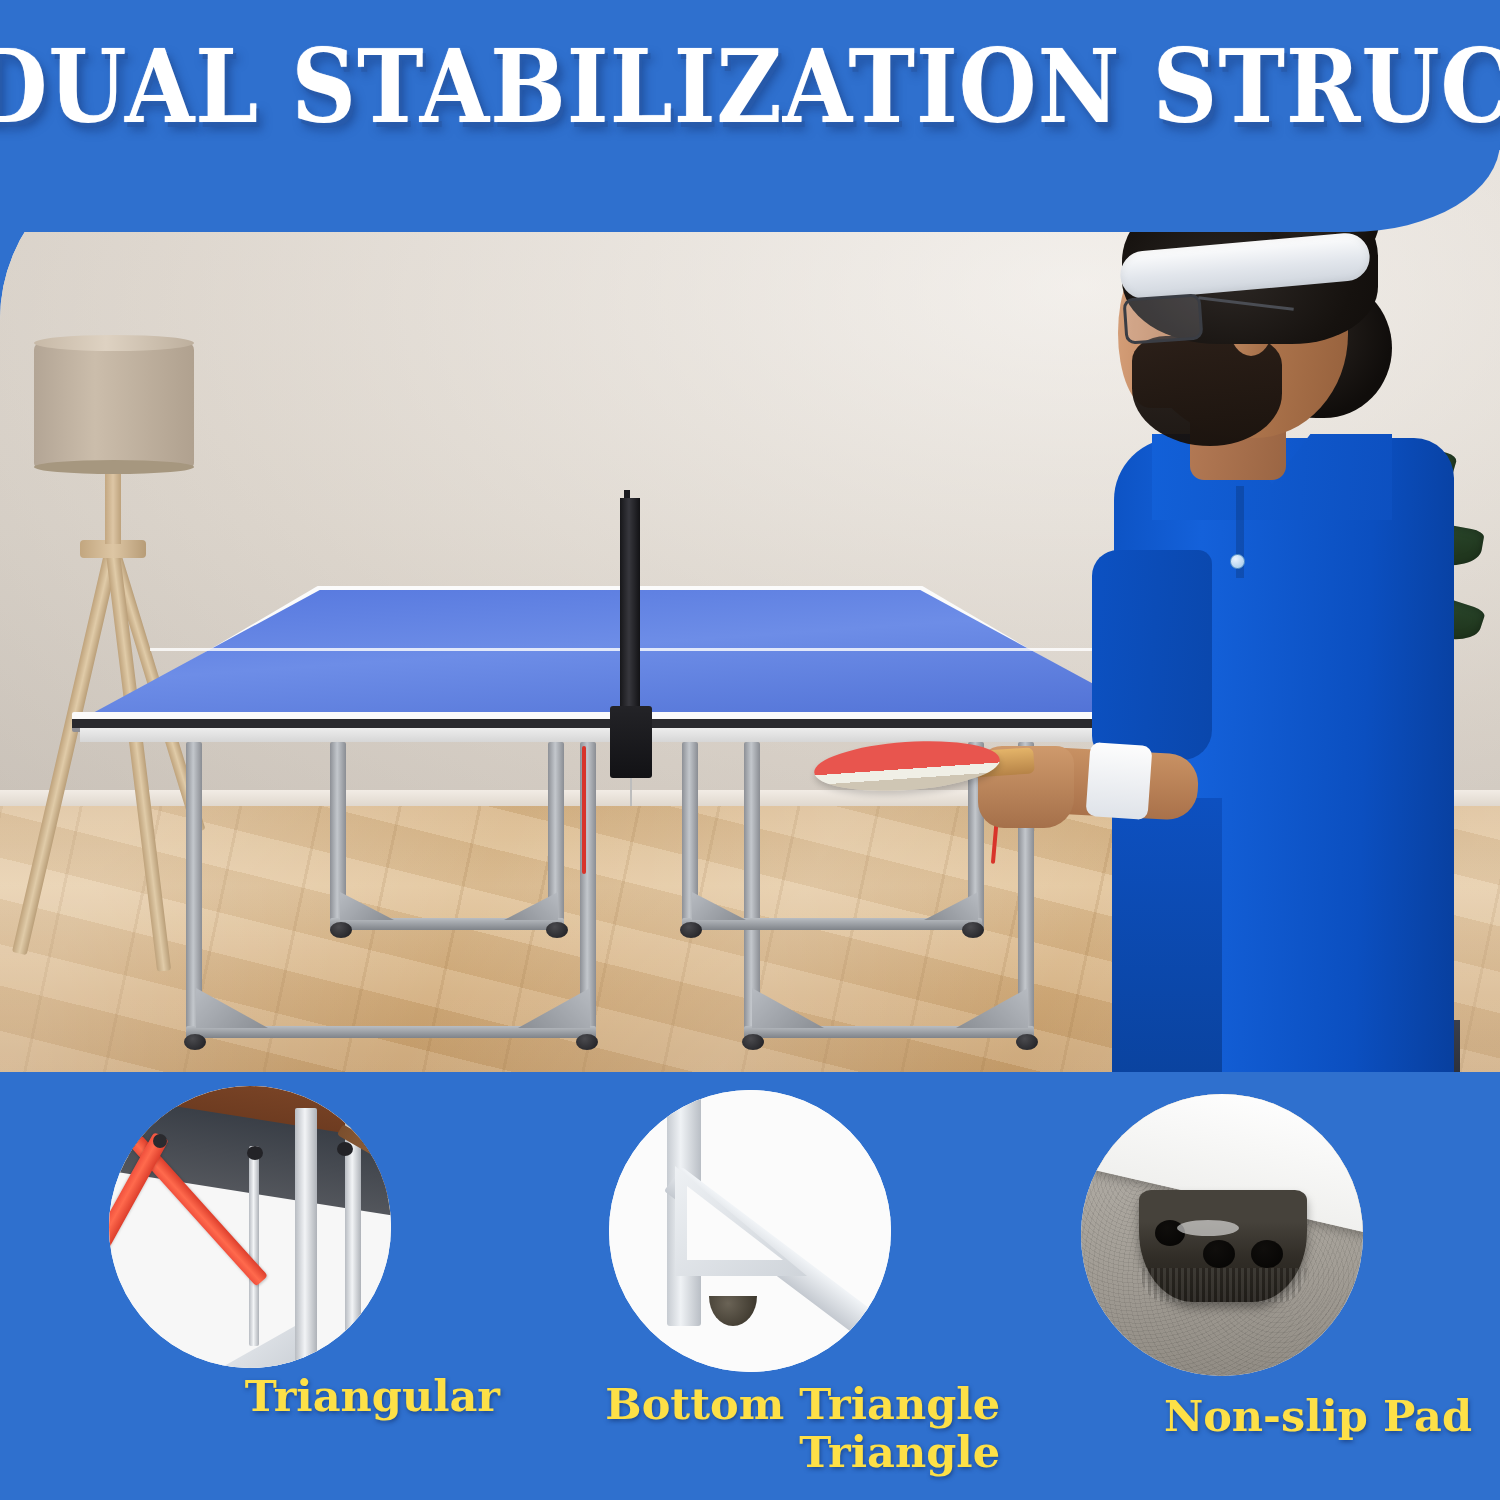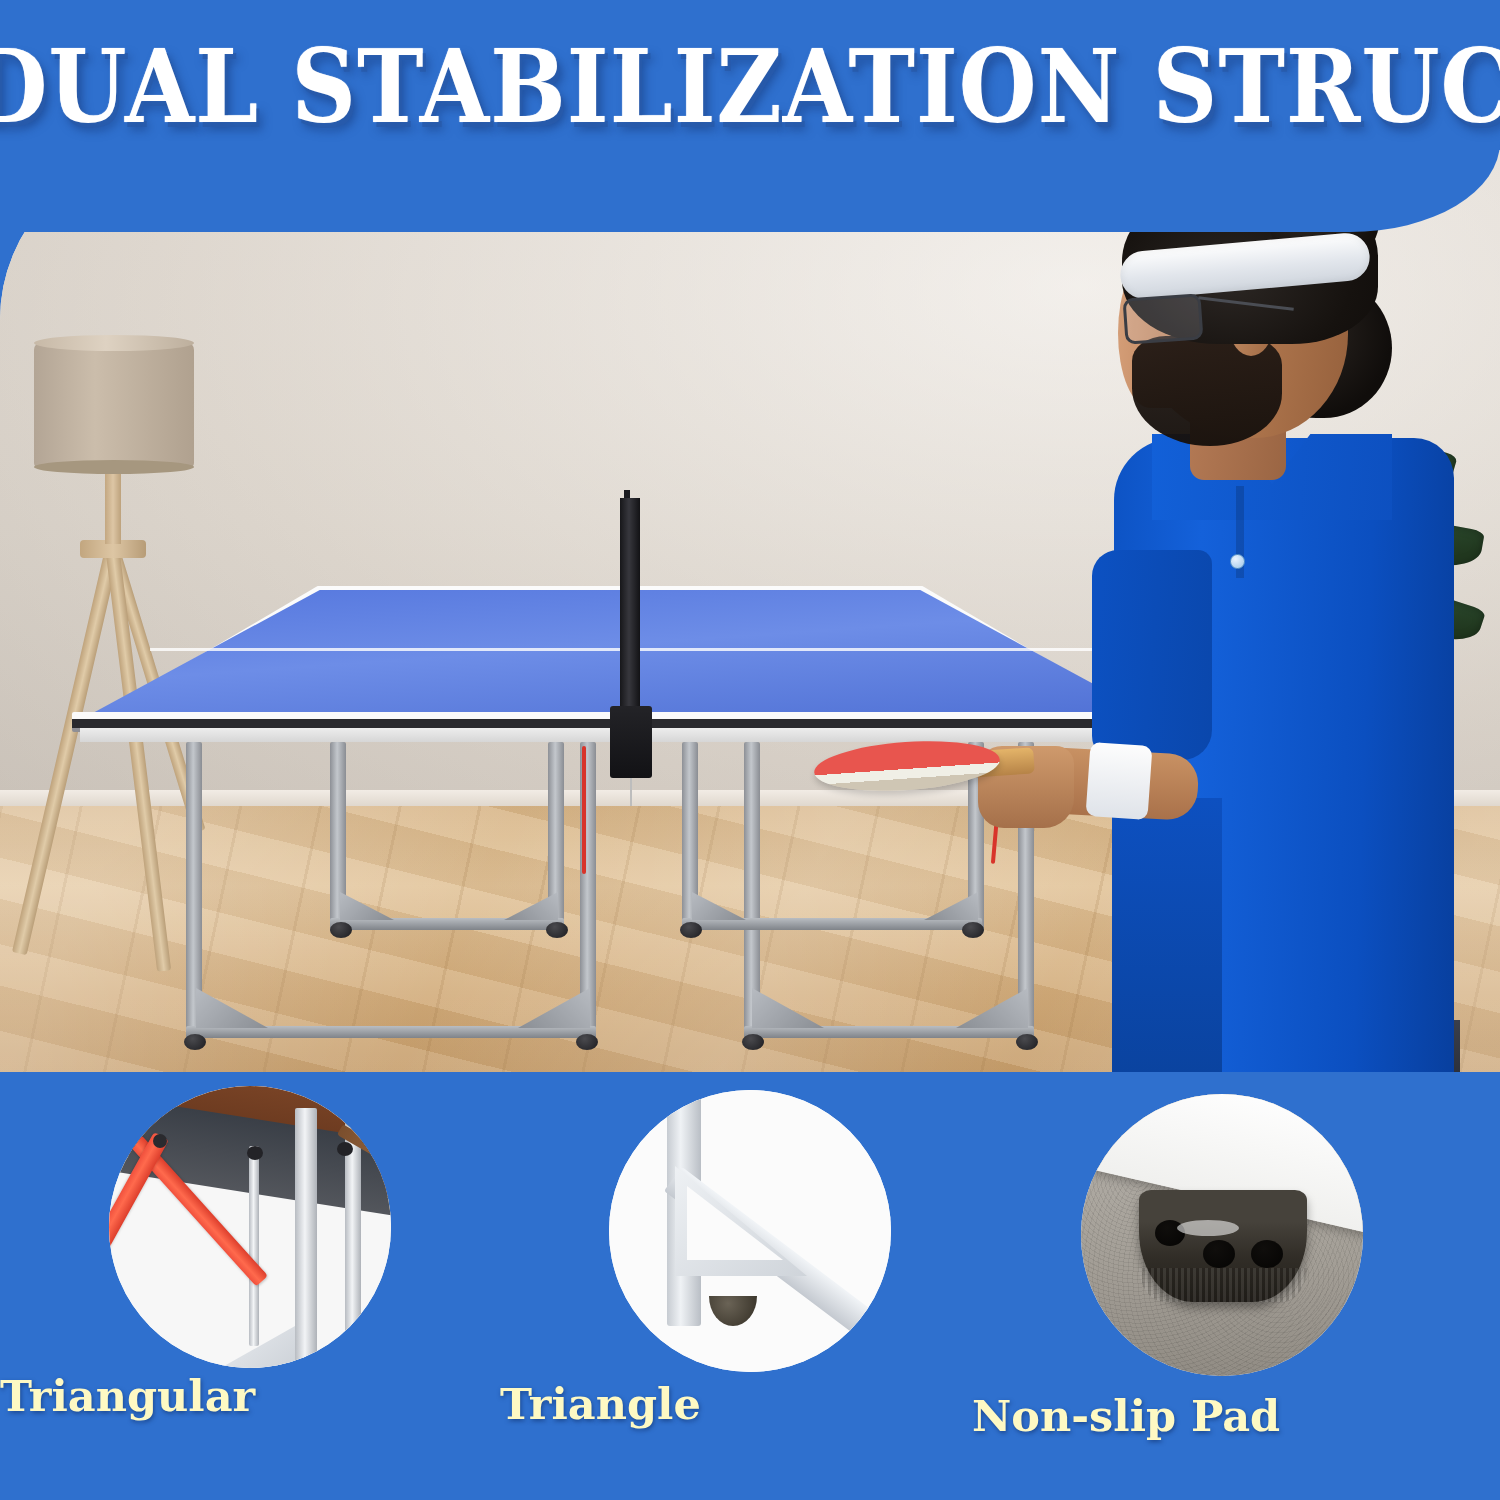--- a/index.html
+++ b/index.html
@@ -258,21 +258,21 @@
   .circle {
     position:absolute; left:50%; transform:translateX(-50%); top:18px;
     width:282px; height:282px; border-radius:50%;
     overflow:hidden; background:#ffffff;
   }
   .f1 .circle { top:14px; }
   .f2 .circle { top:18px; }
   .f3 .circle { top:22px; }
   .flabel {
     position:absolute; left:0; top:312px; width:500px;
-    text-align:left; color:#fef9c3;
+    text-align:right; color:#fde047;
     font-family:"DejaVu Serif", serif; font-weight:700;
     font-size:43px; line-height:1.12;
     text-shadow:1px 2px 4px rgba(12,40,95,.55);
   }
   .f1 .flabel { top:300px; }
   .f2 .flabel { top:308px; }
   .f3 .flabel { top:320px; }
 
   
   .c1-white { position:absolute; inset:0; background:#f7f7f7; }
@@ -467,20 +467,21 @@
     <div class="feature f2">
       <div class="circle">
         <div class="c2-white"></div>
         <div class="c2-vert"></div>
         <div class="c2-diag"></div>
         <div class="c2-tri"></div>
         <div class="c2-tri-in"></div>
         <div class="c2-caster"></div>
       </div>
       <div class="flabel">
+        <div>Bottom Triangle</div>
         <div>Triangle</div>
       </div>
     </div>
 
     <div class="feature f3">
       <div class="circle">
         <div class="c3-floor"></div>
         <div class="c3-leg"></div>
         <div class="c3-pad"></div>
         <div class="c3-hole" style="left:74px;top:126px;width:30px;height:26px;"></div>

